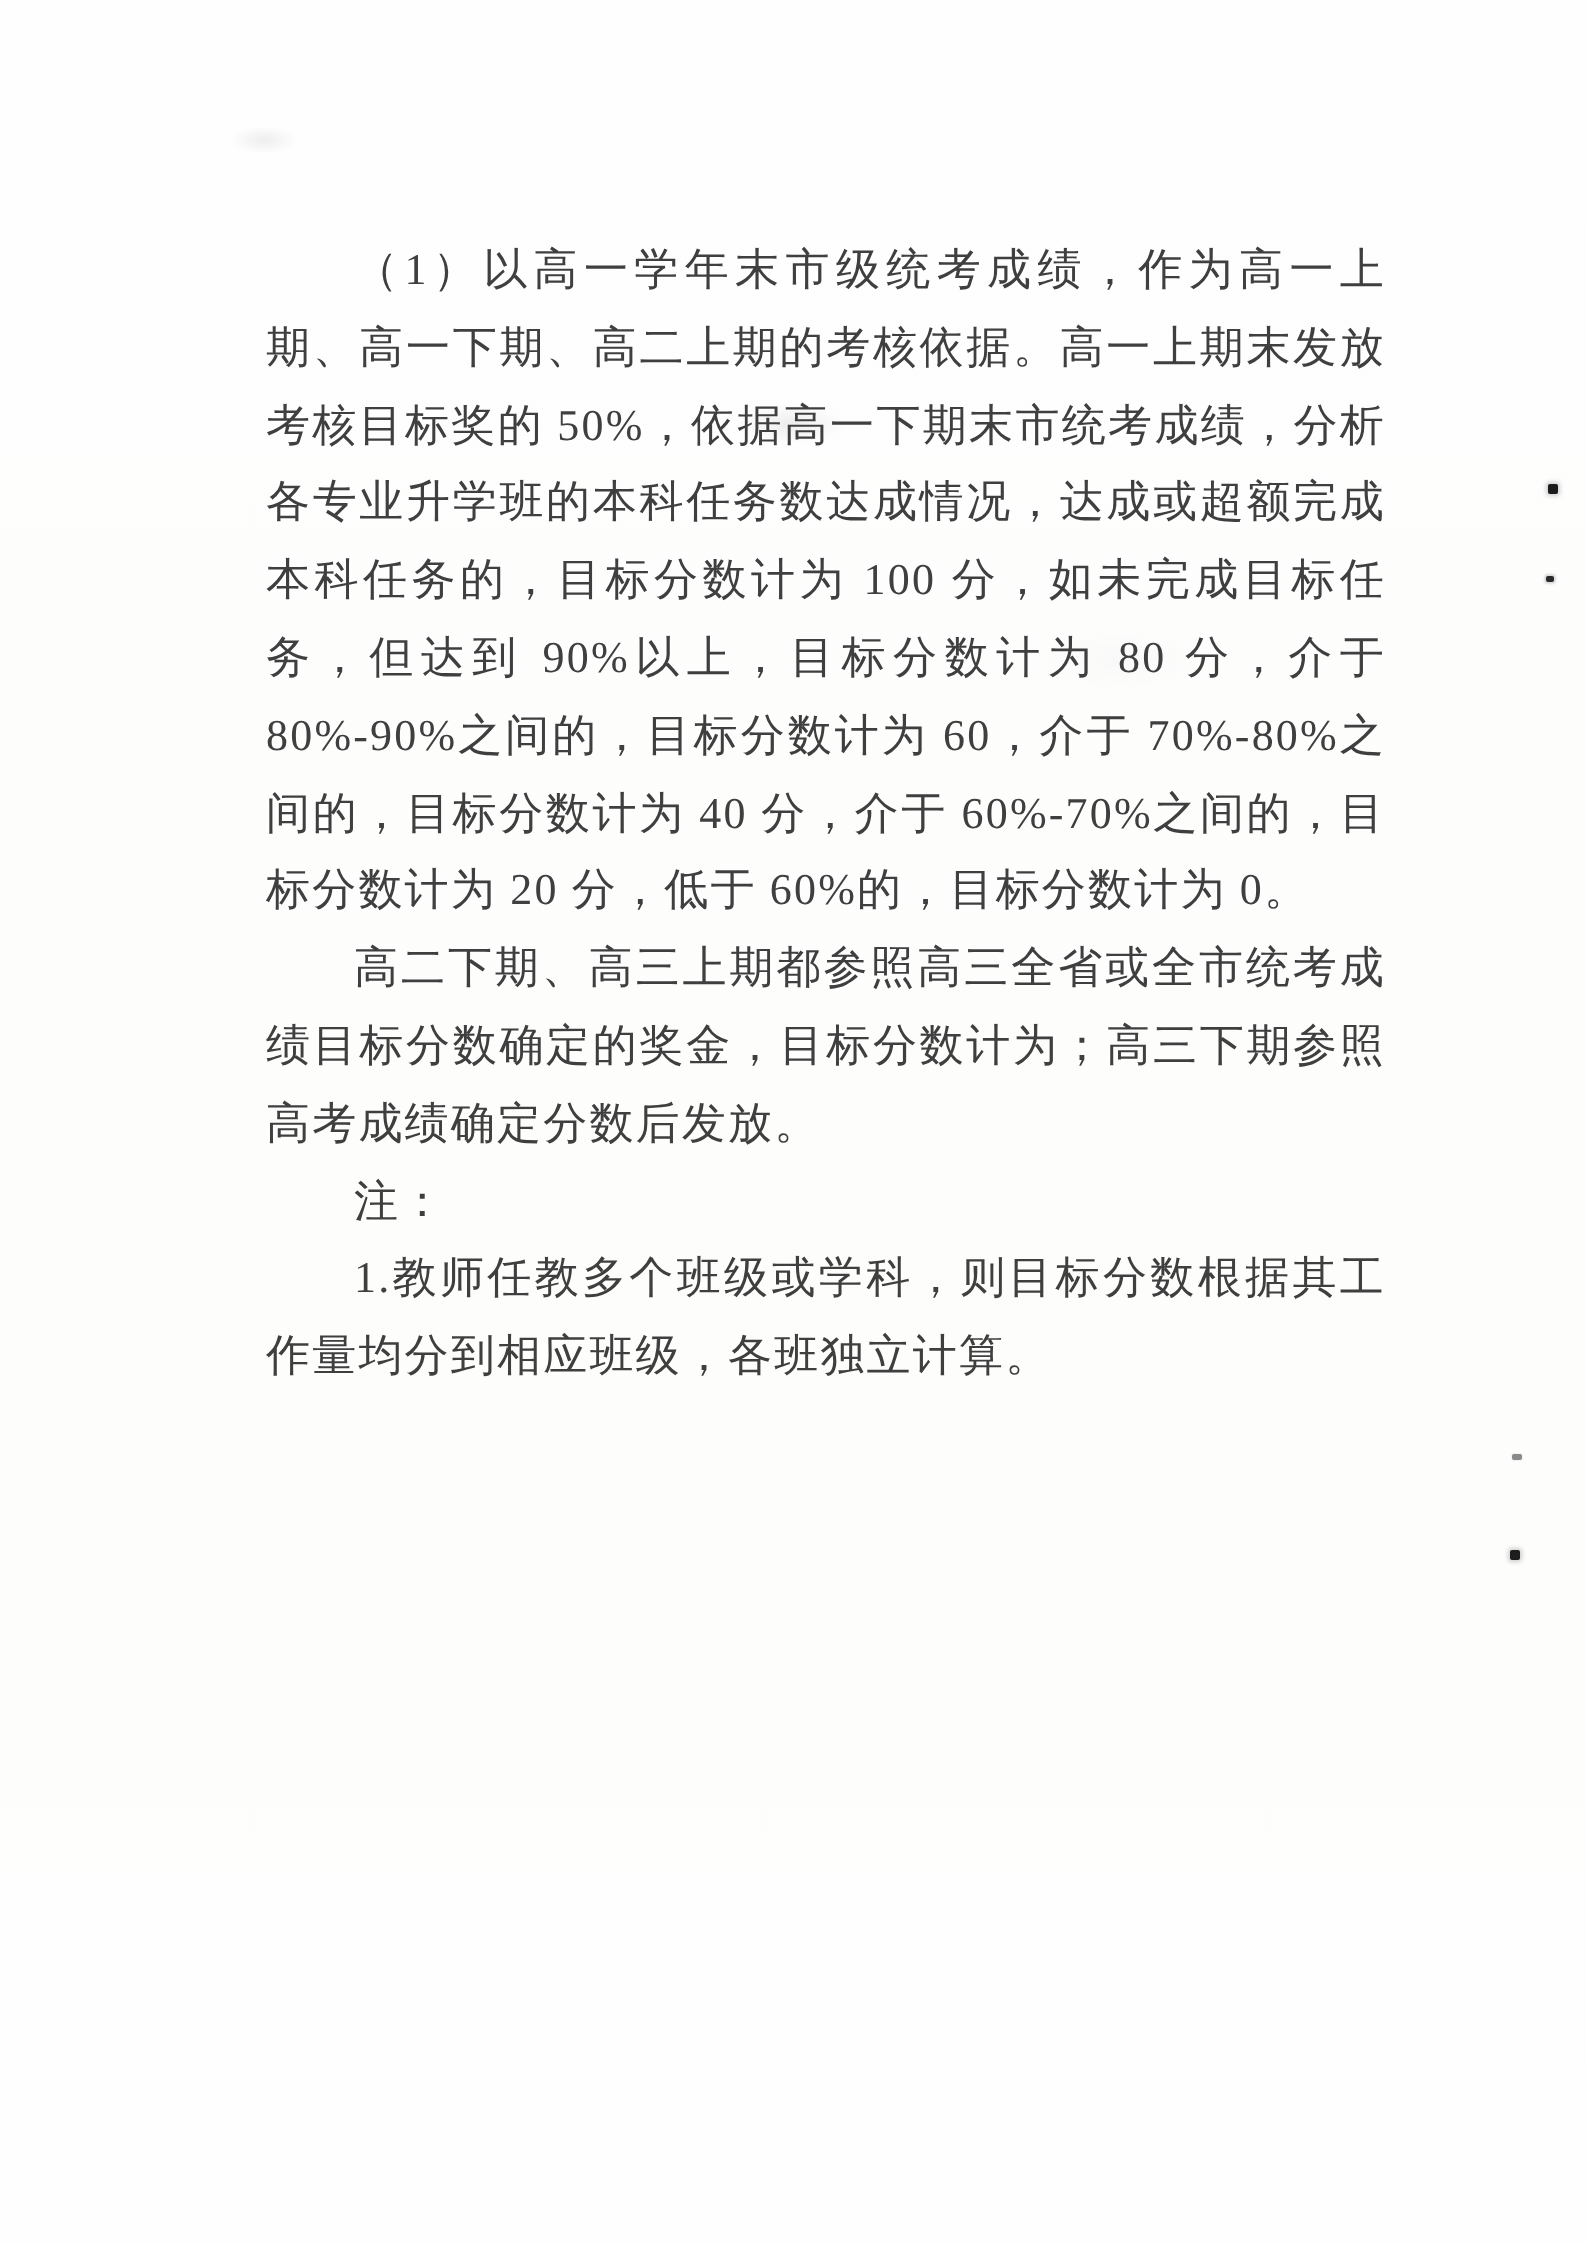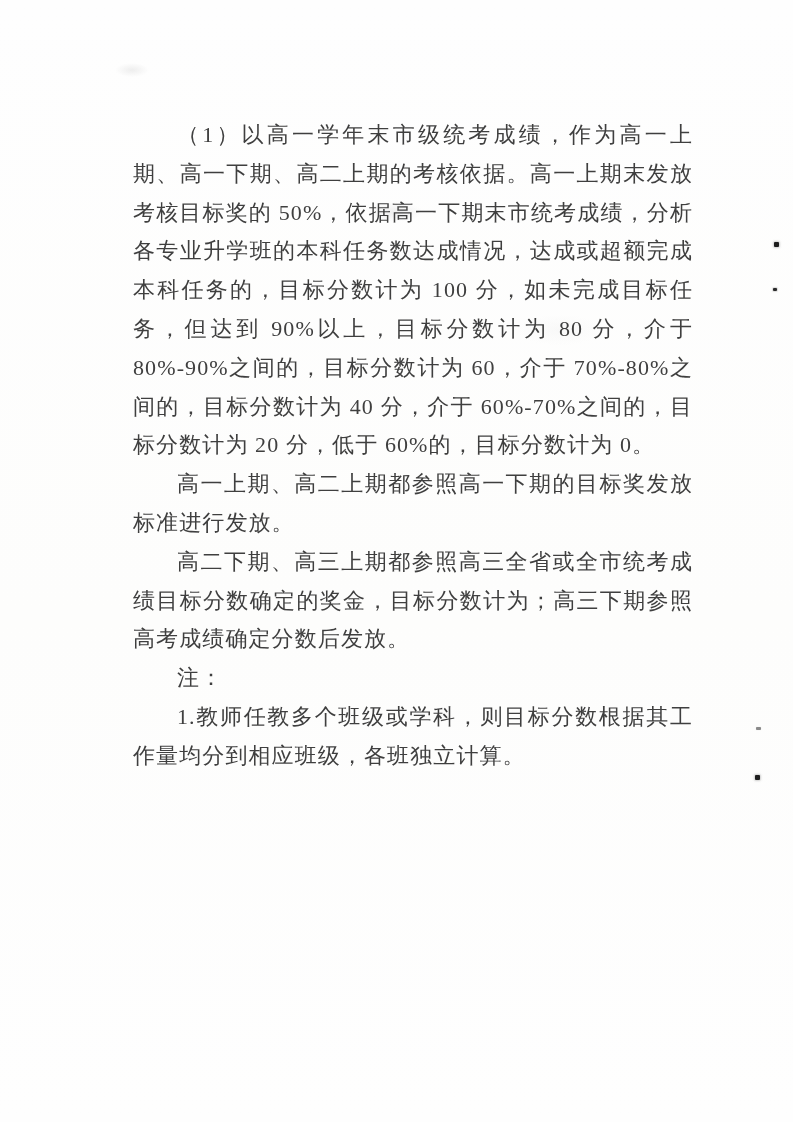--- a/index.html
+++ b/index.html
@@ -51,21 +51,20 @@
   .speck-3 { left: 756px; top: 727px; width: 5px; height: 3px; background: #8a8a8a; box-shadow: 0 0 1px 0 rgba(150,150,150,0.4); }
   .speck-4 { left: 755px; top: 775px; width: 5px; height: 5px; background: #1e1e1e; box-shadow: 0 0 2px 1px rgba(120,120,120,0.35); }
 </style>
 </head>
 <body>
 
 <div class="scan-page">
 
   <div class="text-block">
     <p>（1）以高一学年末市级统考成绩，作为高一上期、高一下期、高二上期的考核依据。高一上期末发放考核目标奖的 50%，依据高一下期末市统考成绩，分析各专业升学班的本科任务数达成情况，达成或超额完成本科任务的，目标分数计为 100 分，如未完成目标任务，但达到 90%以上，目标分数计为 80 分，介于 80%-90%之间的，目标分数计为 60，介于 70%-80%之间的，目标分数计为 40 分，介于 60%-70%之间的，目标分数计为 20 分，低于 60%的，目标分数计为 0。</p>
-    <p>高一上期、高二上期都参照高一下期的目标奖发放标准进行发放。</p>
     <p>高二下期、高三上期都参照高三全省或全市统考成绩目标分数确定的奖金，目标分数计为；高三下期参照高考成绩确定分数后发放。</p>
     <p>注：</p>
     <p>1.教师任教多个班级或学科，则目标分数根据其工作量均分到相应班级，各班独立计算。</p>
   </div>
 
   <div class="speck speck-1"></div>
   <div class="speck speck-2"></div>
   <div class="speck speck-3"></div>
   <div class="speck speck-4"></div>
 

